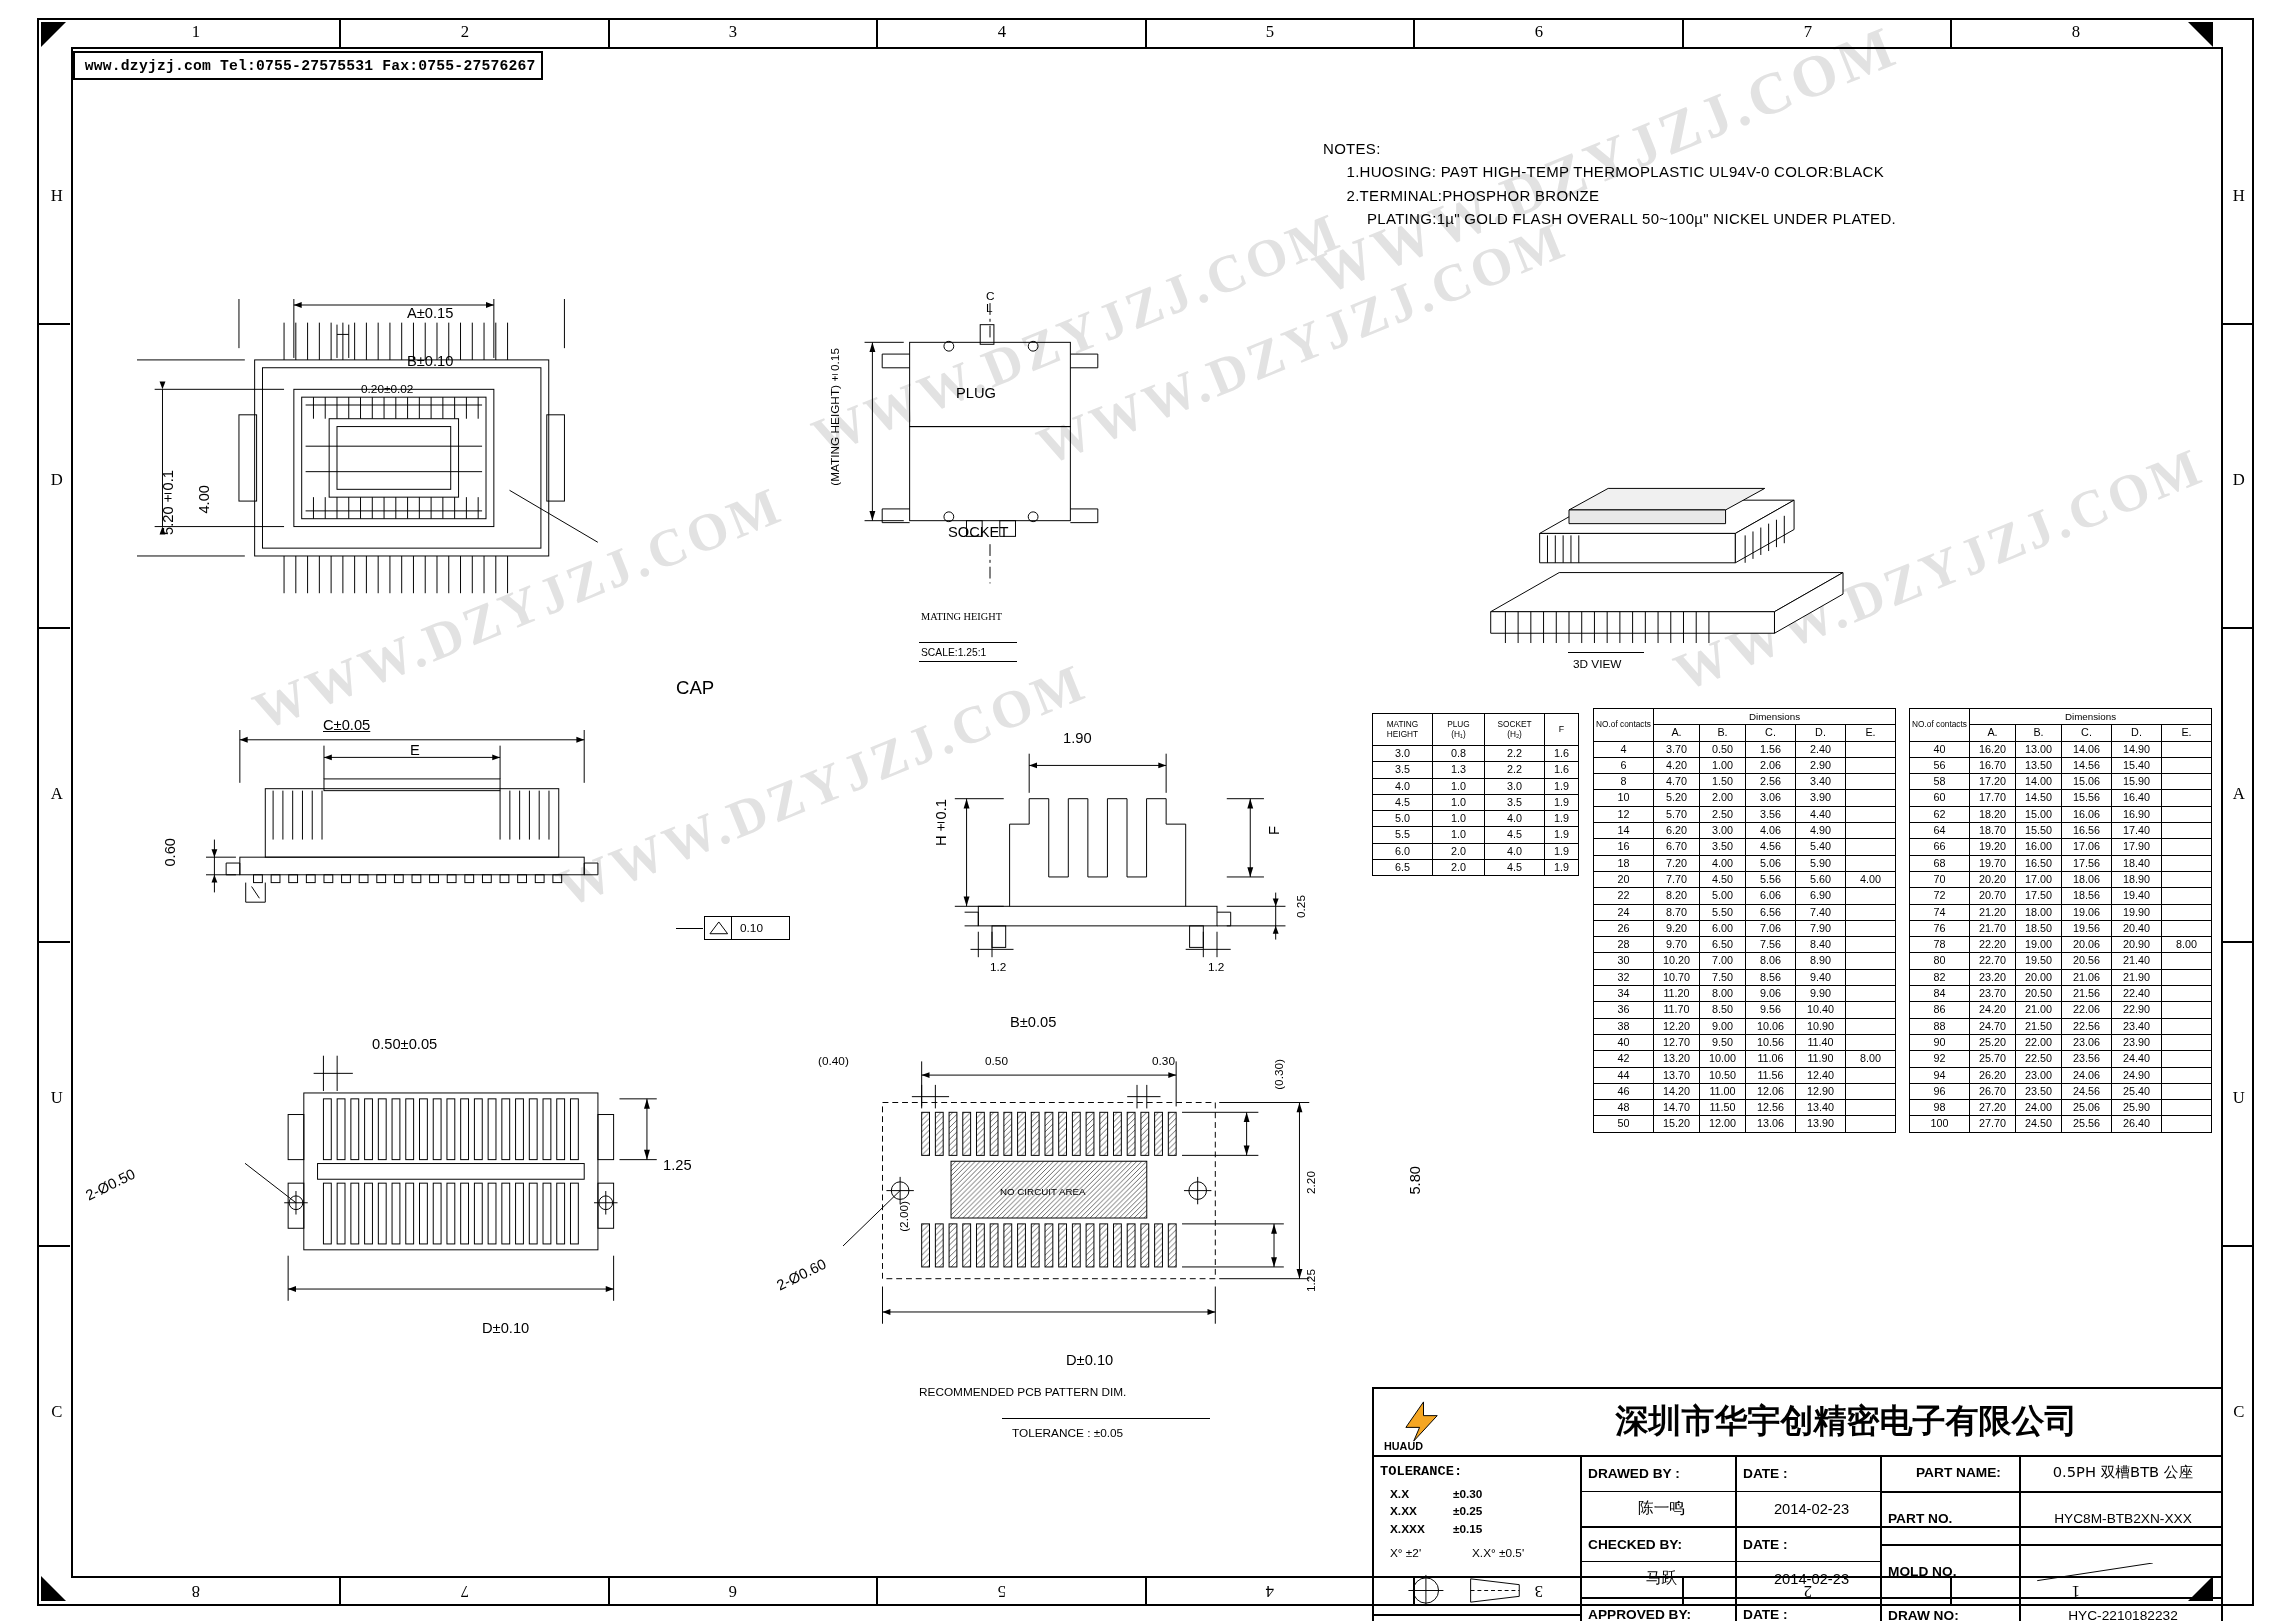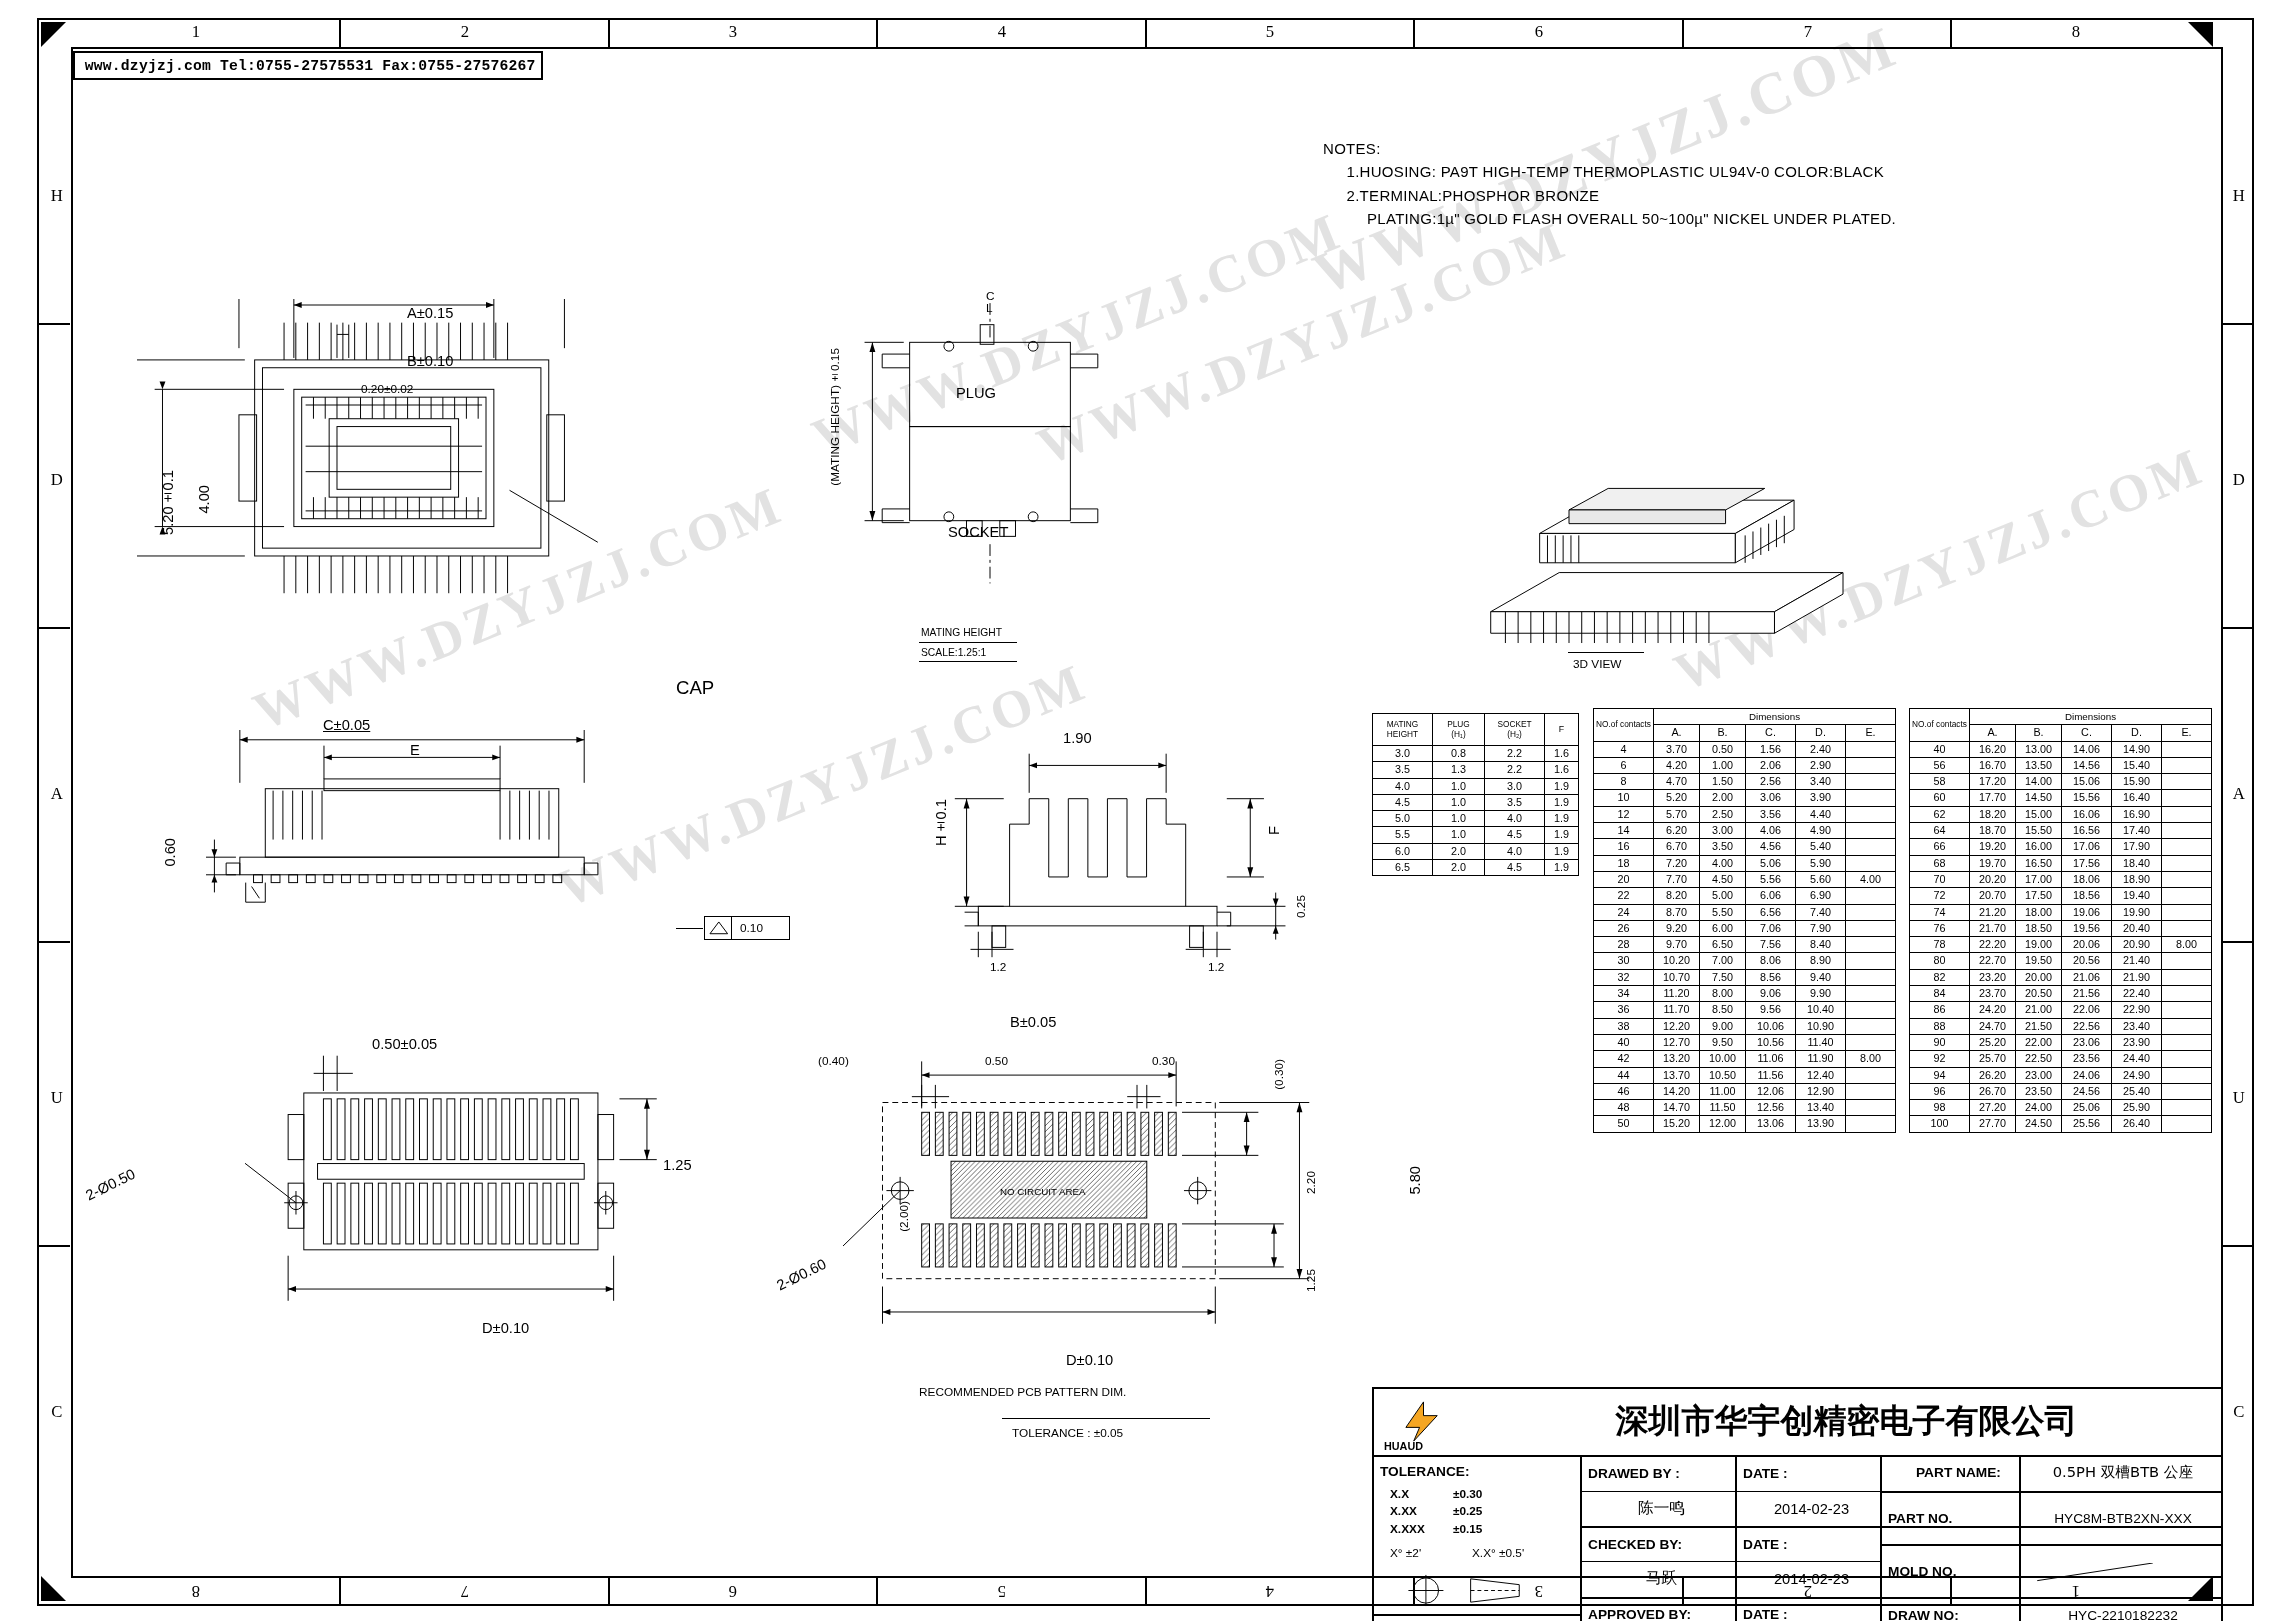--- a/index.html
+++ b/index.html
@@ -295,21 +295,21 @@
       <g fill="#000">
         <polygon points="30,44 27,54 33,54"></polygon>
           <polygon points="30,226 27,216 33,216"></polygon>
       </g>
     </svg>
     <div class="lbl sm" style="left:986px;top:196px;">C</div>
     <div class="lbl sm" style="left:986px;top:208px;">L</div>
     <div class="lbl" style="left:956px;top:292px;">PLUG</div>
     <div class="lbl" style="left:948px;top:431px;">SOCKET</div>
     <div class="lbl sm vert" style="left:828px;top:255px;">(MATING HEIGHT)±0.15</div>
-    <div class="lbl xs" style="left:921px;top:534px;">MATING HEIGHT</div>
+    <div class="lbl xs" style="left:921px;top:518px;font-family:Liberation Serif, serif;">MATING HEIGHT</div>
     <div class="lbl xs" style="left:921px;top:554px;">SCALE:1.25:1</div>
     <div class="ln hln" style="left:919px;top:549px;width:98px;"></div>
     <div class="ln hln" style="left:919px;top:568px;width:98px;"></div>
   </div>
 
   <div class="drawing">
     <svg width="510" height="274" style="position:absolute;left:1451px;top:323px;" viewBox="0 0 520 280">
       <g stroke="#000" fill="#fff" stroke-width="1">
 
         <polygon points="40,200 330,200 400,160 110,160"></polygon>
@@ -1208,21 +1208,21 @@
     <div class="ln vln" style="left:1372px;top:1294px;height:0;"></div>
     <div class="tb-cell ctr" style="left:1374px;top:1296px;width:98px;height:65px;">
       <svg width="59" height="47" viewBox="0 0 60 48">
         <polygon points="30,4 12,30 26,30 20,44 44,18 30,18" fill="#f5a623" stroke="#000" stroke-width="1"></polygon>
       </svg>
     </div>
     <div class="tb-cell" style="left:1384px;top:1345px;width:88px;height:15.7px;font-size:10.8px;font-weight:bold;">HUAUD</div>
     <div class="tb-cell ctr cn bold" style="left:1472px;top:1296px;width:749px;height:65px;font-size:33px;">深圳市华宇创精密电子有限公司</div>
 
     <div class="ln vln" style="left:1580px;top:1362px;height:214px;width:2px;background:#000;"></div>
-    <div class="tb-cell" style="left:1380px;top:1368px;width:196px;height:21.6px;font-size:13.7px;font-weight:bold;">TOLERANCE:</div>
+    <div class="tb-cell" style="left:1380px;top:1368px;width:196px;height:21.6px;font-size:13.7px;font-weight:bold;font-family:Liberation Mono, monospace;">TOLERANCE:</div>
     <div class="tb-cell bold" style="left:1390px;top:1392px;width:69px;height:17.6px;font-size:11.8px;">X.X</div>
     <div class="tb-cell bold" style="left:1453px;top:1392px;width:78px;height:17.6px;font-size:11.8px;">±0.30</div>
     <div class="tb-cell bold" style="left:1390px;top:1409px;width:69px;height:17.6px;font-size:11.8px;">X.XX</div>
     <div class="tb-cell bold" style="left:1453px;top:1409px;width:78px;height:17.6px;font-size:11.8px;">±0.25</div>
     <div class="tb-cell bold" style="left:1390px;top:1427px;width:69px;height:17.6px;font-size:11.8px;">X.XXX</div>
     <div class="tb-cell bold" style="left:1453px;top:1427px;width:78px;height:17.6px;font-size:11.8px;">±0.15</div>
     <div class="tb-cell" style="left:1390px;top:1451px;width:78px;height:17.6px;font-size:11.8px;">X° ±2'</div>
     <div class="tb-cell" style="left:1472px;top:1451px;width:98px;height:17.6px;font-size:11.8px;">X.X° ±0.5'</div>
 
     <div class="tb-cell" style="left:1402px;top:1478px;width:157px;height:39px;">

